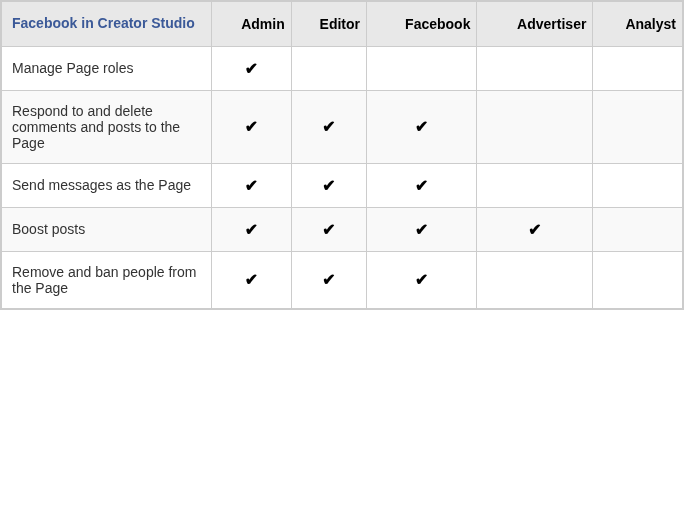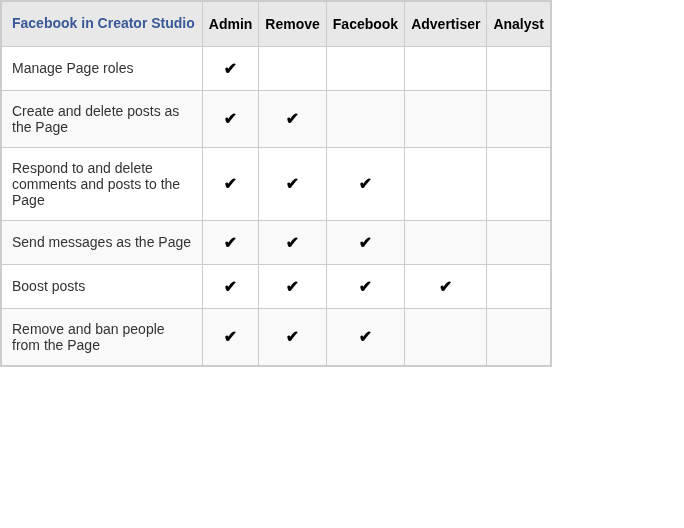--- a/index.html
+++ b/index.html
@@ -4,34 +4,34 @@
   <style>
     * { box-sizing: border-box; margin: 0; padding: 0; }
     body {
       font-family: Arial, sans-serif;
       font-size: 14px;
       background: #fff;
       width: 684px;
       min-height: 528px;
     }
     .table-wrapper {
-      width: 552px;
+      width: 684px;
       border: 1px solid #ccc;
       border-collapse: collapse;
     }
     table {
       width: 100%;
       border-collapse: collapse;
     }
     thead tr {
       background: #e8e8e8;
     }
     thead th {
       padding: 12px 6px;
-      text-align: center;
+      text-align: right;
       font-weight: bold;
       font-size: 14px;
       border: 1px solid #ccc;
       vertical-align: middle;
     }
     thead th:first-child {
       text-align: left;
       padding-left: 10px;
       width: 210px;
     }
@@ -74,39 +74,31 @@
 <body>
 
 <div class="table-wrapper">
   <table>
     <thead>
       <tr>
         <th>
           <span class="header-title">Facebook in Creator Studio</span>
         </th>
         <th>Admin</th>
-        <th>Remove</th>
+        <th>Editor</th>
         <th>Facebook</th>
         <th>Advertiser</th>
         <th>Analyst</th>
       </tr>
     </thead>
     <tbody id="table-body">
     <tr>
           <td>Manage Page roles</td>
           <td><span class="checkmark">✔</span></td>
           <td></td>
-          <td></td>
-          <td></td>
-          <td></td>
-        </tr>
-        <tr>
-          <td>Create and delete posts as the Page</td>
-          <td><span class="checkmark">✔</span></td>
-          <td><span class="checkmark">✔</span></td>
           <td></td>
           <td></td>
           <td></td>
         </tr>
         <tr>
           <td>Respond to and delete comments and posts to the Page</td>
           <td><span class="checkmark">✔</span></td>
           <td><span class="checkmark">✔</span></td>
           <td><span class="checkmark">✔</span></td>
           <td></td>

